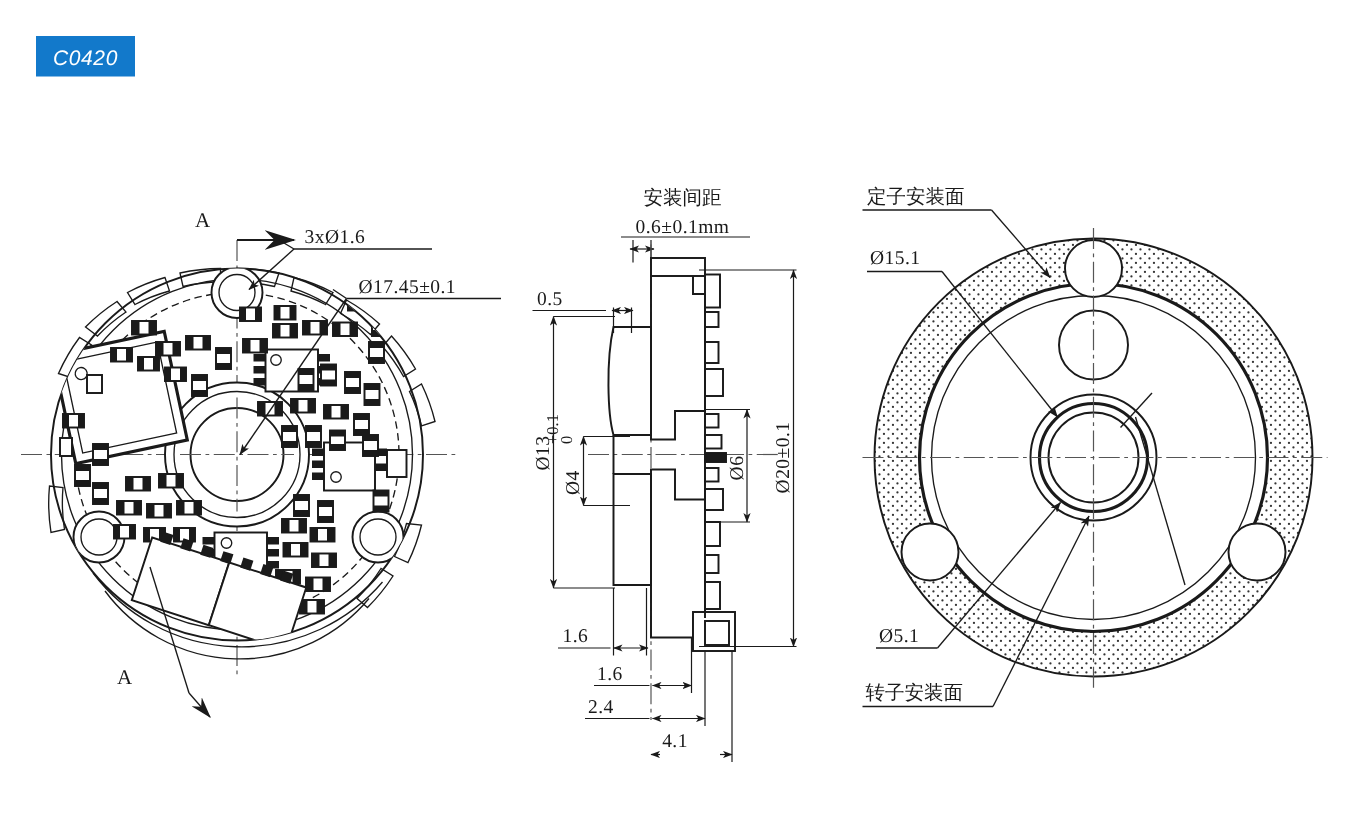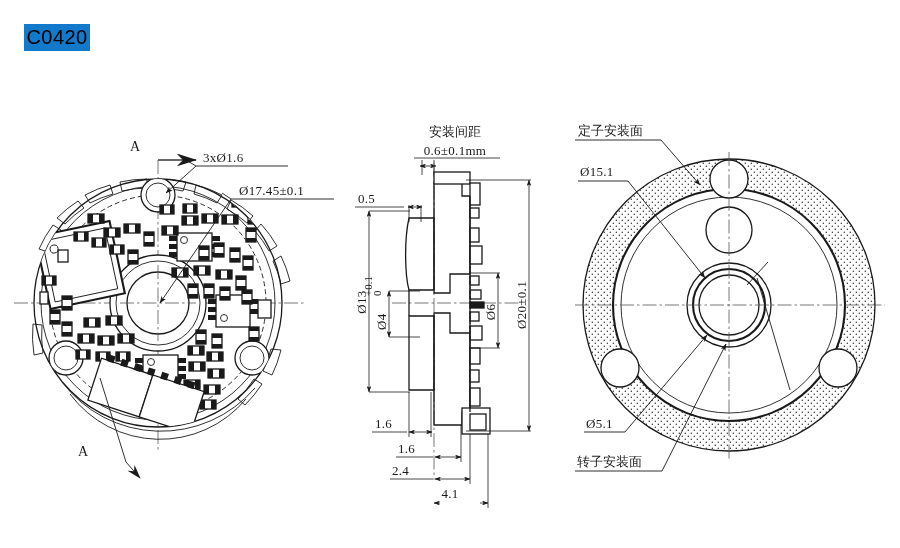--- a/index.html
+++ b/index.html
@@ -1,20 +1,20 @@
 <!DOCTYPE html>
 <html><head>
 <meta charset="utf-8">
 <style>
   html,body{margin:0;padding:0;background:#ffffff;}
   body{width:900px;height:548px;overflow:hidden;font-family:"Liberation Serif",serif;}
   #stage{position:relative;width:900px;height:548px;background:#fff;}
   #badge{position:absolute;left:24px;top:24px;width:66px;height:27px;background:#1279cb;
          display:flex;align-items:center;justify-content:center;}
-  #badge span{color:#000000;font-family:"Liberation Sans",sans-serif;font-size:20px;letter-spacing:.4px;}
+  #badge span{color:#ffffff;font-family:"Liberation Sans",sans-serif;font-size:14px;letter-spacing:.4px;font-style:italic;}
   svg{position:absolute;left:0;top:0;}
   .ln{stroke:#1a1a1a;fill:none;}
   .thin{stroke-width:.9;}
   .med{stroke-width:1.3;}
   .thick{stroke-width:2.1;}
   .ctr{stroke:#555;stroke-width:.8;stroke-dasharray:14 3 2.5 3;fill:none;}
   .dash{stroke:#1a1a1a;stroke-width:.9;fill:none;stroke-dasharray:5 3;}
   .dim{stroke:#1a1a1a;stroke-width:.8;fill:none;}
   .fillw{fill:#ffffff;}
   .padf{fill:#1a1a1a;}

